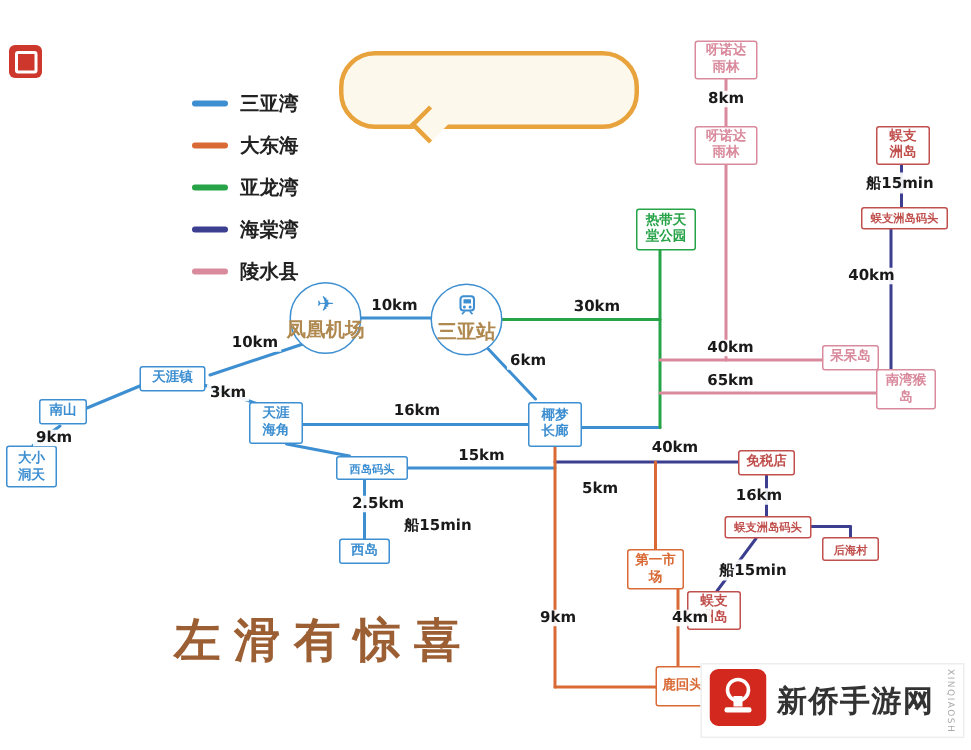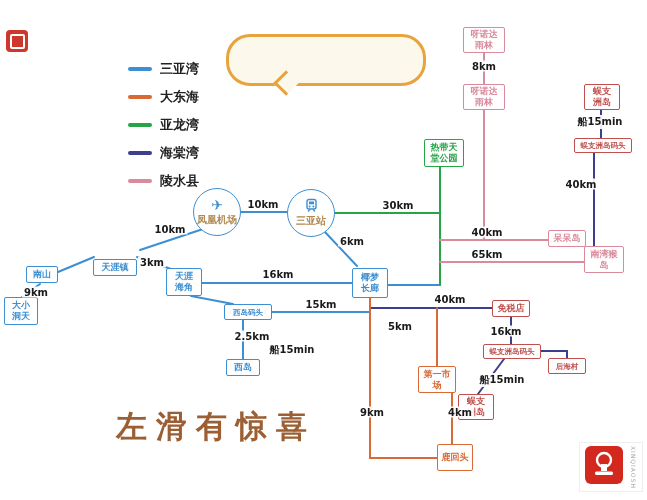--- a/index.html
+++ b/index.html
@@ -8,21 +8,21 @@
   #edges{position:absolute;left:0;top:0;z-index:1;}
   #map-layer{position:absolute;left:0;top:0;width:647px;height:500px;z-index:2;}
   .node{position:absolute;box-sizing:border-box;background:#fff;border:1.6px solid;border-radius:2px;
         display:flex;align-items:center;justify-content:center;text-align:center;
         font-size:9px;font-weight:700;line-height:1.2;white-space:pre-line;z-index:3;}
   .node.small{font-size:7.5px;}
   .stop{position:absolute;box-sizing:border-box;background:#fff;border:1.8px solid #3d8fd1;border-radius:50%;
         display:flex;flex-direction:column;align-items:center;justify-content:center;z-index:3;}
   .stop-icon{font-size:14px;color:#3d8fd1;line-height:1;}
   .stop-icon svg{display:block;}
-  .stop-label{font-size:10px;color:#b08950;font-weight:700;margin-top:1px;white-space:nowrap;}
+  .stop-label{font-size:13px;color:#b08950;font-weight:700;margin-top:1px;white-space:nowrap;}
   .edge-label{position:absolute;transform:translate(-50%,-50%);font-size:10px;font-weight:700;color:#1a1a1a;
         background:rgba(255,255,255,.92);padding:0 2px;z-index:4;white-space:nowrap;}
   .legend{position:absolute;left:128px;top:60px;display:flex;flex-direction:column;gap:10px;z-index:5;}
   .legend-item{display:flex;align-items:center;gap:8px;}
   .legend-line{width:24px;height:3.5px;border-radius:2px;}
   .legend-label{font-size:13px;color:#222;font-weight:600;}
   .bubble{position:absolute;left:226px;top:34px;width:194px;height:46px;border:3px solid #e8a33c;border-radius:24px;
         background:#fdf8ec;display:flex;align-items:center;justify-content:center;z-index:6;
         font-size:18px;font-weight:800;color:#333;letter-spacing:2px;}
   .bubble-tail{position:absolute;left:48px;bottom:-9px;width:15px;height:15px;background:#fdf8ec;
@@ -76,21 +76,21 @@
   <div id="map-layer">
       <div class="node" style="left: 463px; top: 27px; width: 42px; height: 26px; border-color: rgb(217, 138, 156); color: rgb(217, 138, 156);">呀诺达
 雨林</div>
       <div class="node" style="left: 463px; top: 84px; width: 42px; height: 26px; border-color: rgb(217, 138, 156); color: rgb(217, 138, 156);">呀诺达
 雨林</div>
       <div class="node" style="left: 584px; top: 84px; width: 36px; height: 26px; border-color: rgb(192, 80, 77); color: rgb(192, 80, 77);">蜈支
 洲岛</div>
       <div class="node small" style="left: 574px; top: 138px; width: 58px; height: 15px; border-color: rgb(192, 80, 77); color: rgb(192, 80, 77);">蜈支洲岛码头</div>
       <div class="node" style="left: 424px; top: 139px; width: 40px; height: 28px; border-color: rgb(39, 163, 72); color: rgb(39, 163, 72);">热带天
 堂公园</div>
-      <div class="node" style="left: 93px; top: 244px; width: 44px; height: 17px; border-color: rgb(61, 143, 209); color: rgb(61, 143, 209); margin-top: 15px;">天涯镇</div>
+      <div class="node" style="left: 93px; top: 244px; width: 44px; height: 17px; border-color: rgb(61, 143, 209); color: rgb(61, 143, 209);">天涯镇</div>
       <div class="node" style="left: 26px; top: 266px; width: 32px; height: 17px; border-color: rgb(61, 143, 209); color: rgb(61, 143, 209);">南山</div>
       <div class="node" style="left: 4px; top: 297px; width: 34px; height: 28px; border-color: rgb(61, 143, 209); color: rgb(61, 143, 209); font-family: Liberation Serif, serif;">大小
 洞天</div>
       <div class="node" style="left: 166px; top: 268px; width: 36px; height: 28px; border-color: rgb(61, 143, 209); color: rgb(61, 143, 209); text-align: center;">天涯
 海角</div>
       <div class="node" style="left: 352px; top: 268px; width: 36px; height: 30px; border-color: rgb(61, 143, 209); color: rgb(61, 143, 209);">椰梦
 长廊</div>
       <div class="node" style="left: 548px; top: 230px; width: 38px; height: 17px; border-color: rgb(217, 138, 156); color: rgb(217, 138, 156);">呆呆岛</div>
       <div class="node" style="left: 584px; top: 246px; width: 40px; height: 27px; border-color: rgb(217, 138, 156); color: rgb(217, 138, 156);">南湾猴
 岛</div>
@@ -179,16 +179,17 @@
 
   <div class="logo">
     <span>
       <svg viewBox="0 0 38 38" width="38" height="38">
         <rect width="38" height="38" rx="6" fill="#d3281e"></rect>
         <circle cx="19" cy="14" r="7" fill="none" stroke="#fff" stroke-width="2.4"></circle>
         <rect x="16" y="18" width="6" height="7" fill="#fff"></rect>
         <rect x="10" y="25.5" width="18" height="3.5" rx="1.5" fill="#fff"></rect>
       </svg>
     </span>
+    <span class="logo-text">新侨手游网</span>
     <span class="logo-sub">XINQIAOSHOUYOUWANG</span>
   </div>
 
 </div>
 
 </body></html>

